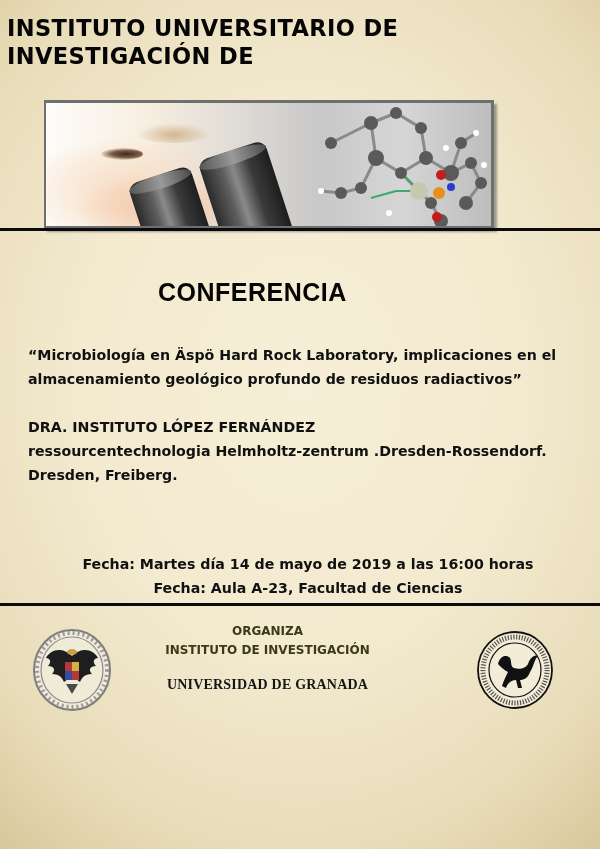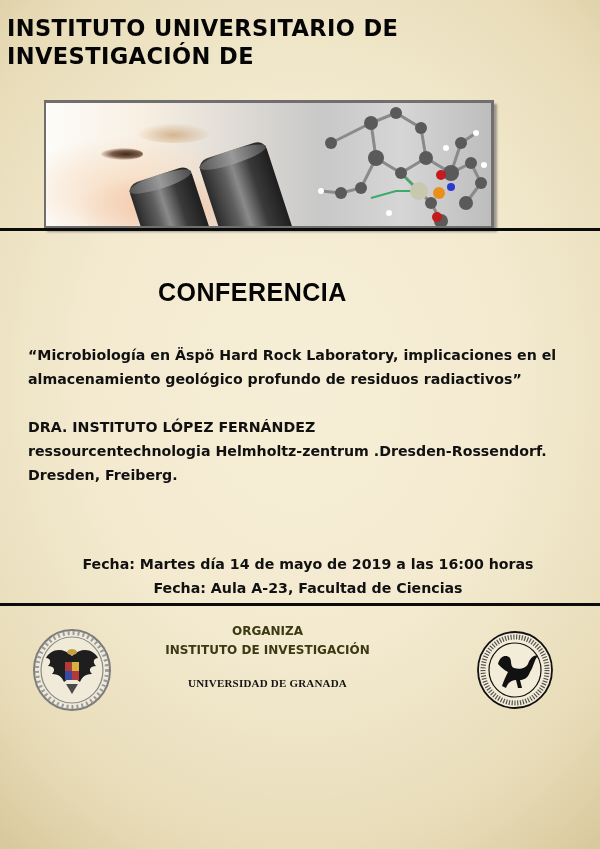--- a/index.html
+++ b/index.html
@@ -72,21 +72,21 @@
   .logistics { top: 552px; text-align: center; }
   .body-text div { white-space: nowrap; }
 
   .organiza {
     left: 0; width: 535px; text-align: center; top: 622px;
     font-family: "DejaVu Sans", sans-serif; font-weight: bold; font-size: 12px;
     line-height: 19px; color: #3b3a12;
   }
   .ugr {
     left: 0; width: 535px; text-align: center; top: 677px;
-    font-family: "Liberation Serif", serif; font-weight: bold; font-size: 11px; color: #151515;
+    font-family: "Liberation Serif", serif; font-weight: bold; font-size: 14px; color: #151515;
     letter-spacing: 0.2px;
   }
   .seal { width: 80px; height: 84px; }
   .seal.ugr-seal { left: 32px; top: 628px; }
   .seal.bio-seal { left: 476px; top: 630px; width: 78px; height: 80px; }
 </style>
 </head>
 <body>
 
 <div class="poster">

